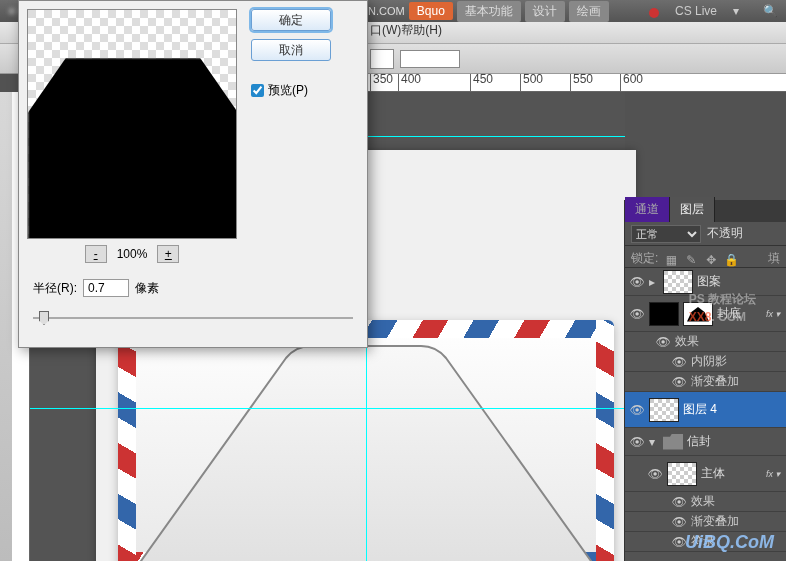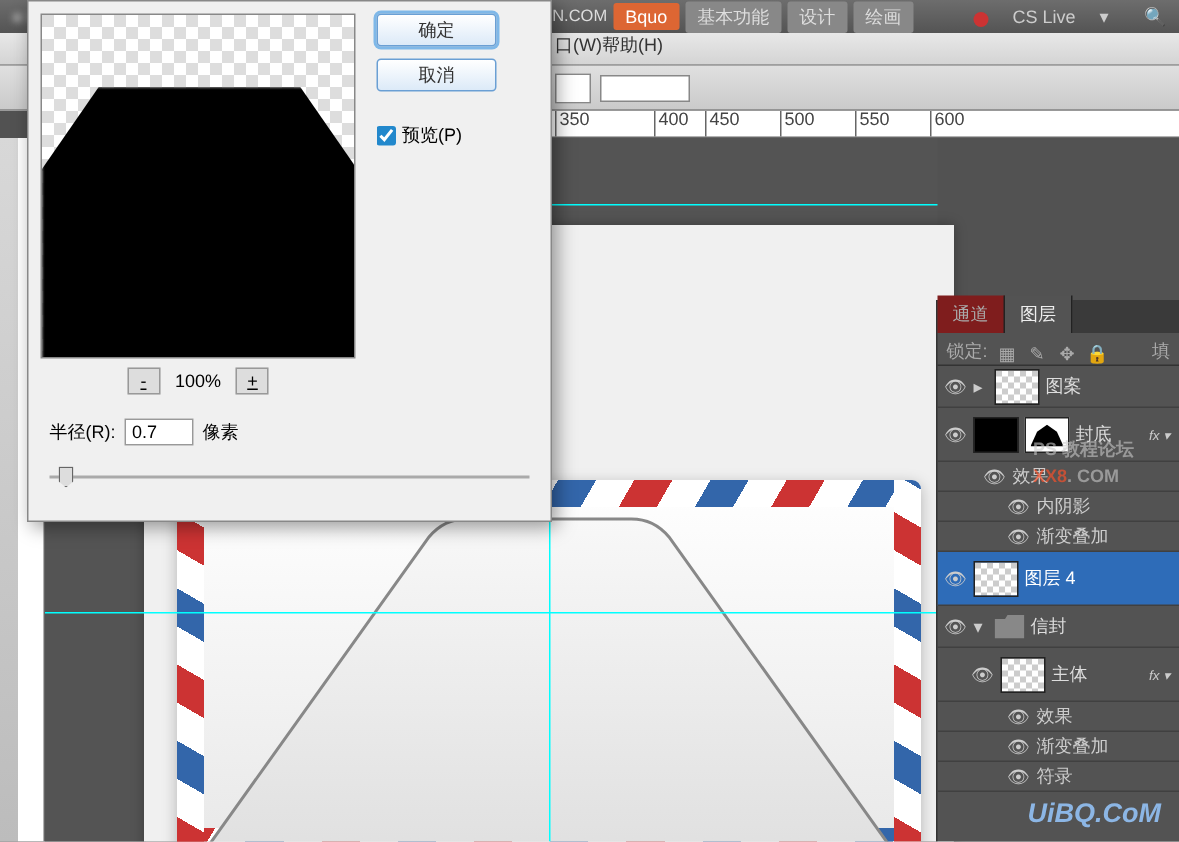--- a/index.html
+++ b/index.html
@@ -44,21 +44,21 @@
 .dialog .chk input{accent-color:#28c}
 .dialog .zoom{display:flex;align-items:center;justify-content:center;gap:10px;margin-top:6px}
 .dialog .zoom .zb{width:22px;height:18px;border:1px solid #999;background:#ddd;text-align:center;line-height:16px;cursor:pointer;text-decoration:underline}
 .dialog .radius{padding:8px 14px;display:flex;align-items:center;gap:6px}
 .dialog .radius input{width:46px;height:18px;border:1px solid #999;padding:0 4px;background:#fff}
 .dialog .slider{margin:4px 14px;height:18px;position:relative}
 .dialog .slider .track{position:absolute;top:8px;left:0;right:0;height:2px;background:#aaa}
 .dialog .slider .thumb{position:absolute;top:2px;left:6px;width:10px;height:14px;background:#ddd;border:1px solid #666;clip-path:polygon(0 0,100% 0,100% 70%,50% 100%,0 70%)}
 .panels{position:absolute;top:200px;right:0;width:162px;bottom:0;background:#535353;color:#ddd;font-size:11px;border-left:1px solid #333}
 .panels .tabs{height:22px;background:#3a3a3a;display:flex;align-items:flex-end}
-.panels .tab{padding:4px 10px;background:#7f1d1d;color:#aaa;border-right:1px solid #222}
+.panels .tab{padding:4px 10px;background:#4c1d95;color:#aaa;border-right:1px solid #222}
 .panels .tab.active{background:#535353;color:#eee}
 .panels .opts{height:24px;display:flex;align-items:center;padding:0 6px;gap:6px;border-bottom:1px solid #333}
 .panels .opts select{background:#404040;color:#ddd;border:1px solid #666;width:70px;height:18px;font-size:11px}
 .panels .lockrow{height:22px;display:flex;align-items:flex-end;padding:0 6px;gap:6px;border-bottom:1px solid #333;color:#aaa}
 .panels .lockrow .ic{width:14px;height:14px;display:inline-block;text-align:center}
 .layers{overflow:hidden}
 .layer{display:flex;align-items:center;height:28px;border-bottom:1px solid #404040;padding-left:4px;gap:4px}
 .layer.tall{height:36px}
 .layer.selected{background:#2e6cb8;color:#fff}
 .layer .eye{width:16px;text-align:center;color:#ccc}
@@ -106,21 +106,21 @@
   <div class="field"></div>
 </div>
 
 <div class="ruler-h">
   <div class="tick" style="left:90px">100</div>
   <div class="tick" style="left:140px">150</div>
   <div class="tick" style="left:190px">200</div>
   <div class="tick" style="left:240px">250</div>
   <div class="tick" style="left:290px">300</div>
   <div class="tick" style="left:340px">350</div>
-  <div class="tick" style="left:406px">400</div>
+  <div class="tick" style="left:368px">400</div>
   <div class="tick" style="left:440px">450</div>
   <div class="tick" style="left:490px">500</div>
   <div class="tick" style="left:540px">550</div>
   <div class="tick" style="left:590px">600</div>
 </div>
 <div class="ruler-v"></div>
 <div class="toolbox"></div>
 
 <div class="canvas-area">
   <div class="artboard">
@@ -179,20 +179,24 @@
     <div class="track"></div>
     <div class="thumb"></div>
   </div>
 </div>
 
 <div class="panels">
   <div class="tabs">
     <div class="tab">通道</div>
     <div class="tab active">图层</div>
   </div>
+  <div class="opts">
+    <select><option>正常</option></select>
+    <span>不透明</span>
+  </div>
   <div class="lockrow">
     <span>锁定:</span>
     <span class="ic">▦</span>
     <span class="ic">✎</span>
     <span class="ic">✥</span>
     <span class="ic">🔒</span>
     <span style="margin-left:auto">填</span>
   </div>
   <div class="layers">
     <div class="layer">

